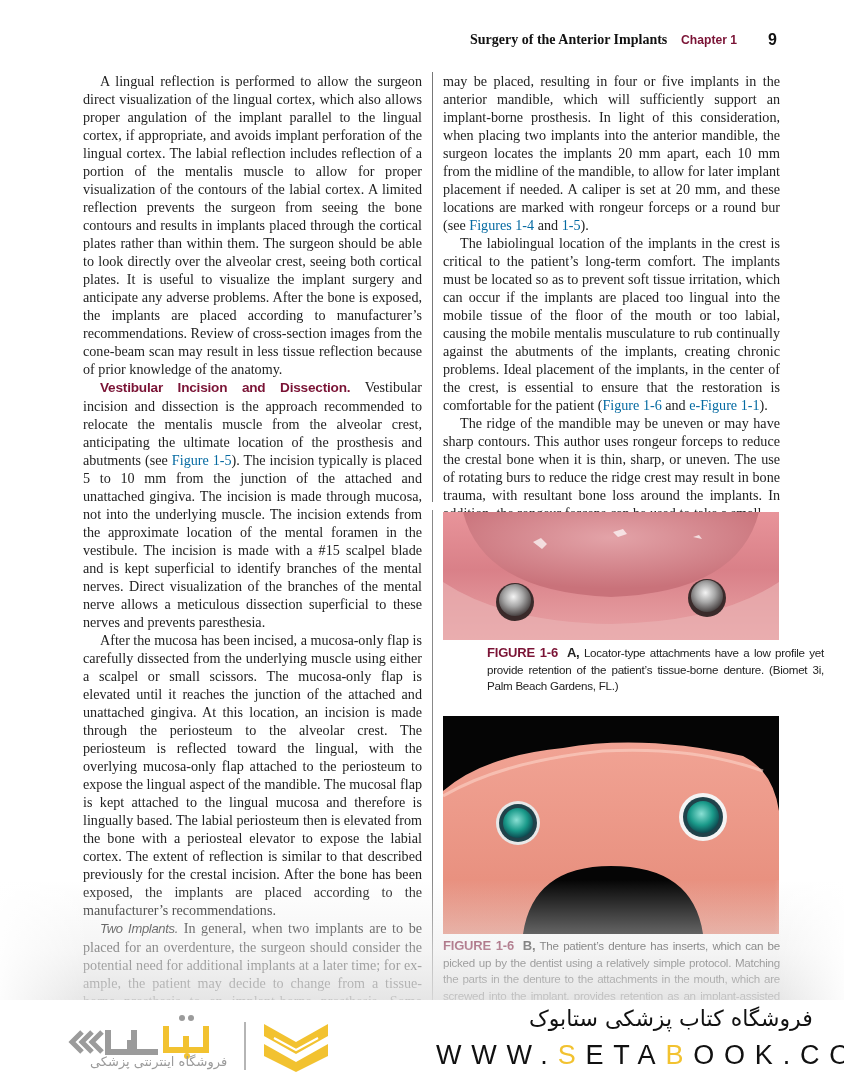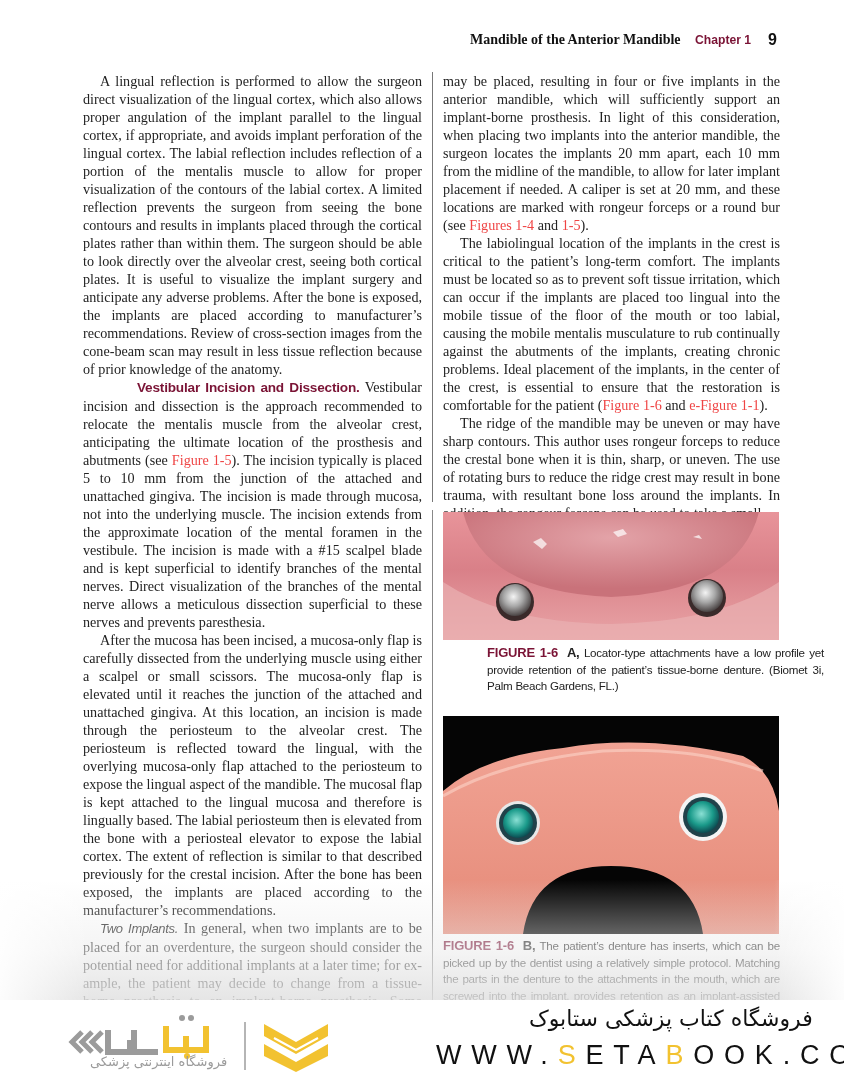--- a/index.html
+++ b/index.html
@@ -15,23 +15,23 @@
   .rh-page { font-family:"Liberation Sans", sans-serif; font-weight:bold; font-size:16px; color:#111; position:absolute; left:298px; top:-1px; }
 
   .col { position:absolute; top:72px; font-size:14.15px; line-height:18px; text-align:justify; hyphens:manual; }
   .col-left { left:83px; width:339px; }
   .col-right { left:443px; width:337px; }
   .col p { margin:0; text-indent:17px; }
   .col p.noindent { text-indent:0; }
   .divider { position:absolute; left:432px; top:72px; width:1px; height:430px; background:#777; }
   .divider2 { position:absolute; left:432px; top:510px; width:1px; height:490px; background:#888; }
 
-  .sect { font-family:"Liberation Sans", sans-serif; font-weight:bold; color:#7a1335; font-size:13.6px; letter-spacing:-0.2px;margin-left:37px; }
+  .sect { font-family:"Liberation Sans", sans-serif; font-weight:bold; color:#7a1335; font-size:13.6px; letter-spacing:-0.2px; }
   .subsect { font-family:"Liberation Sans", sans-serif; font-style:italic; font-size:13px; letter-spacing:-0.3px; }
-  .xref { color:#ef4444;font-family:Liberation Serif, serif; }
+  .xref { color:#0369a1;font-family:Liberation Serif, serif; }
 
   .fig { position:absolute; left:443px; width:336px; }
   .fig-a { top:512px; height:128px; }
   .fig-b { top:716px; height:218px; background:#050505; }
   .cap { position:absolute; left:443px; width:337px; font-family:"Liberation Sans", sans-serif; font-size:11.6px; line-height:16.7px; text-align:justify; color:#222; letter-spacing:-0.25px; }
   .cap-a { top:645px;margin-left:44px; }
   .cap-b { top:938px; }
   .cap .figlabel { color:#7a1335; font-weight:bold; font-size:13px; letter-spacing:-0.2px; }
   .cap .panel { font-weight:bold; font-size:13px; }
 
@@ -40,21 +40,21 @@
   .shop-title { position:absolute; left:529px; top:1006px; font-family:"DejaVu Sans", sans-serif; font-size:22px; color:#111; direction:rtl; white-space:nowrap; }
   .shop-url { position:absolute; left:436px; top:1040px; font-family:"Liberation Sans", sans-serif; font-size:27px; letter-spacing:9.8px; color:#111; white-space:nowrap; }
   .shop-url .hl { color:#f2c230; }
 </style>
 </head>
 <body>
 
 <div class="page">
 
   <div class="running-head">
-    <span class="rh-title">Mandible of the Anterior Mandible</span>
+    <span class="rh-title">Surgery of the Anterior Implants</span>
     <span class="rh-chapter">Chapter 1</span>
     <span class="rh-page">9</span>
   </div>
 
   <div class="col col-left">
     <p>A lingual reflection is performed to allow the surgeon direct visualization of the lingual cortex, which also allows proper angulation of the implant parallel to the lingual cortex, if appropriate, and avoids implant perforation of the lingual cortex. The labial reflection includes reflection of a portion of the mentalis muscle to allow for proper visualiza­tion of the contours of the labial cortex. A limited reflection prevents the surgeon from seeing the bone contours and results in implants placed through the cortical plates rather than within them. The surgeon should be able to look directly over the alveolar crest, seeing both cortical plates. It is useful to visualize the implant surgery and anticipate any adverse problems. After the bone is exposed, the implants are placed according to manufacturer’s recommendations. Review of cross-section images from the cone-beam scan may result in less tissue reflection because of prior knowledge of the anatomy.</p>
     <p><span class="sect">Vestibular Incision and Dissection.</span><span> Vestibular incision and dissection is the approach recommended to relocate the mentalis muscle from the alveolar crest, anticipating the ultimate location of the prosthesis and abutments (see </span><span class="xref">Figure 1-5</span><span>). The incision typically is placed 5 to 10 mm from the junction of the attached and unattached gingiva. The incision is made through mucosa, not into the underlying muscle. The incision extends from the approximate location of the mental foramen in the vestibule. The incision is made with a #15 scalpel blade and is kept superficial to identify branches of the mental nerves. Direct visualization of the branches of the mental nerve allows a meticulous dissection superficial to these nerves and prevents paresthesia.</span></p>
     <p>After the mucosa has been incised, a mucosa-only flap is carefully dissected from the underlying muscle using either a scalpel or small scissors. The mucosa-only flap is elevated until it reaches the junction of the attached and unattached gingiva. At this location, an incision is made through the periosteum to the alveolar crest. The periosteum is reflected toward the lingual, with the overlying mucosa-only flap attached to the periosteum to expose the lingual aspect of the mandible. The mucosal flap is kept attached to the lingual mucosa and therefore is lingually based. The labial perios­teum then is elevated from the bone with a periosteal elevator to expose the labial cortex. The extent of reflection is similar to that described previously for the crestal incision. After the bone has been exposed, the implants are placed according to the manufacturer’s recommendations.</p>
     <p><span class="subsect">Two Implants.</span><span> In general, when two implants are to be placed for an overdenture, the surgeon should consider the potential need for additional implants at a later time; for ex­ample, the patient may decide to change from a tissue-borne prosthesis to an implant-borne prosthesis. Some patients prefer the overdenture prosthesis, but they may complain of food being caught under the denture and the mobility of the prosthesis when they are speaking, swallowing, or chewing. They also may want to eliminate the need to change clips or O-rings. For patients who desire the retention of a fixed or</span></p>
   </div>

